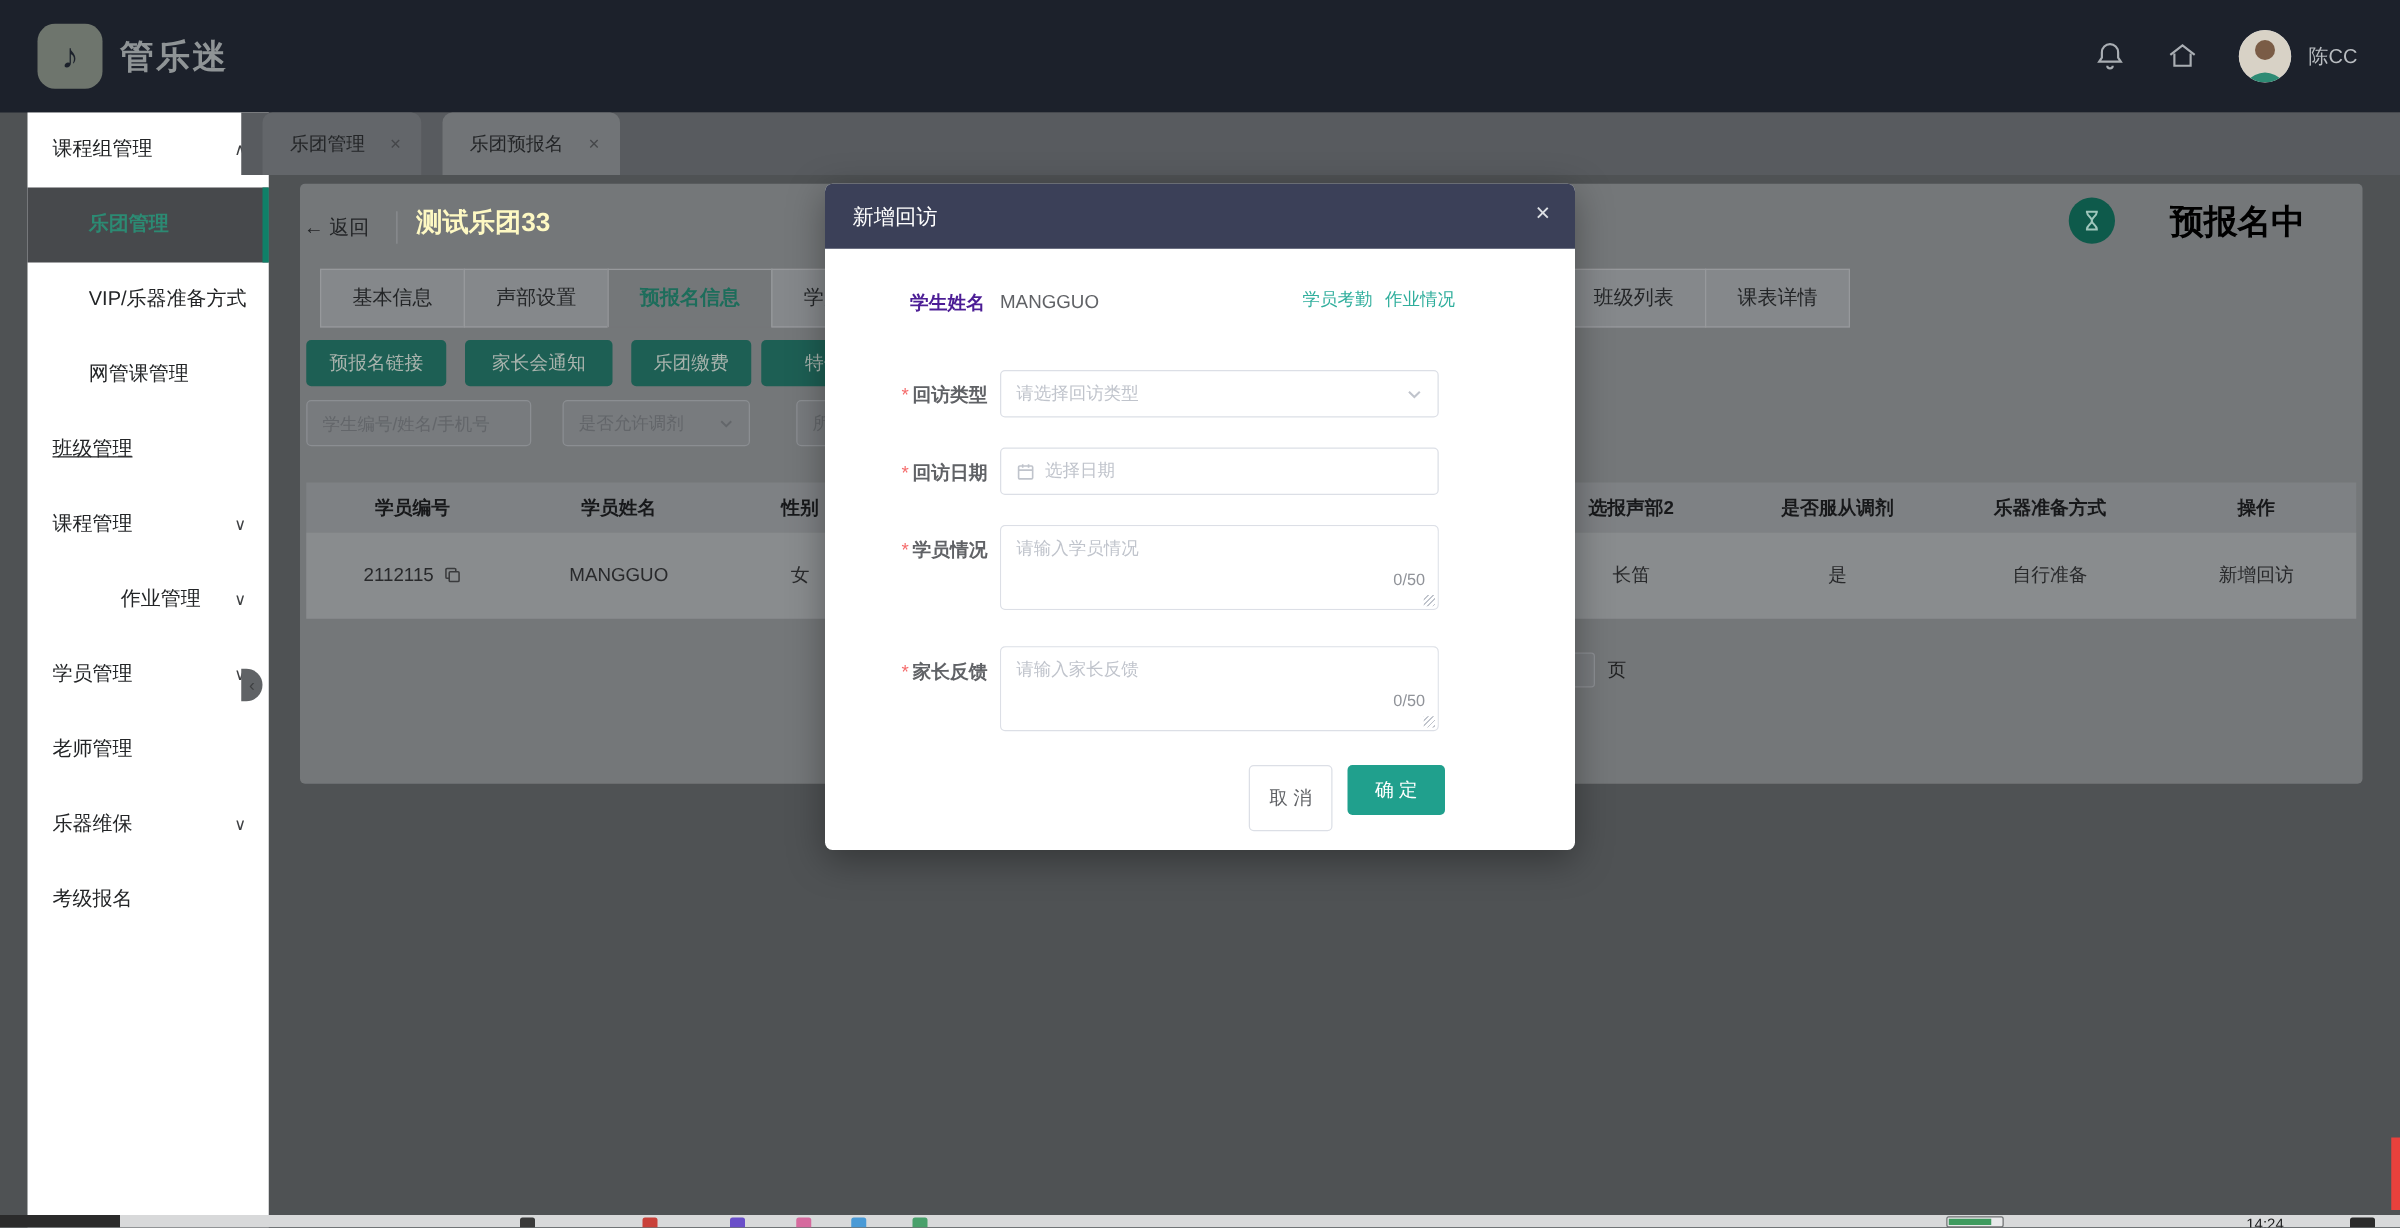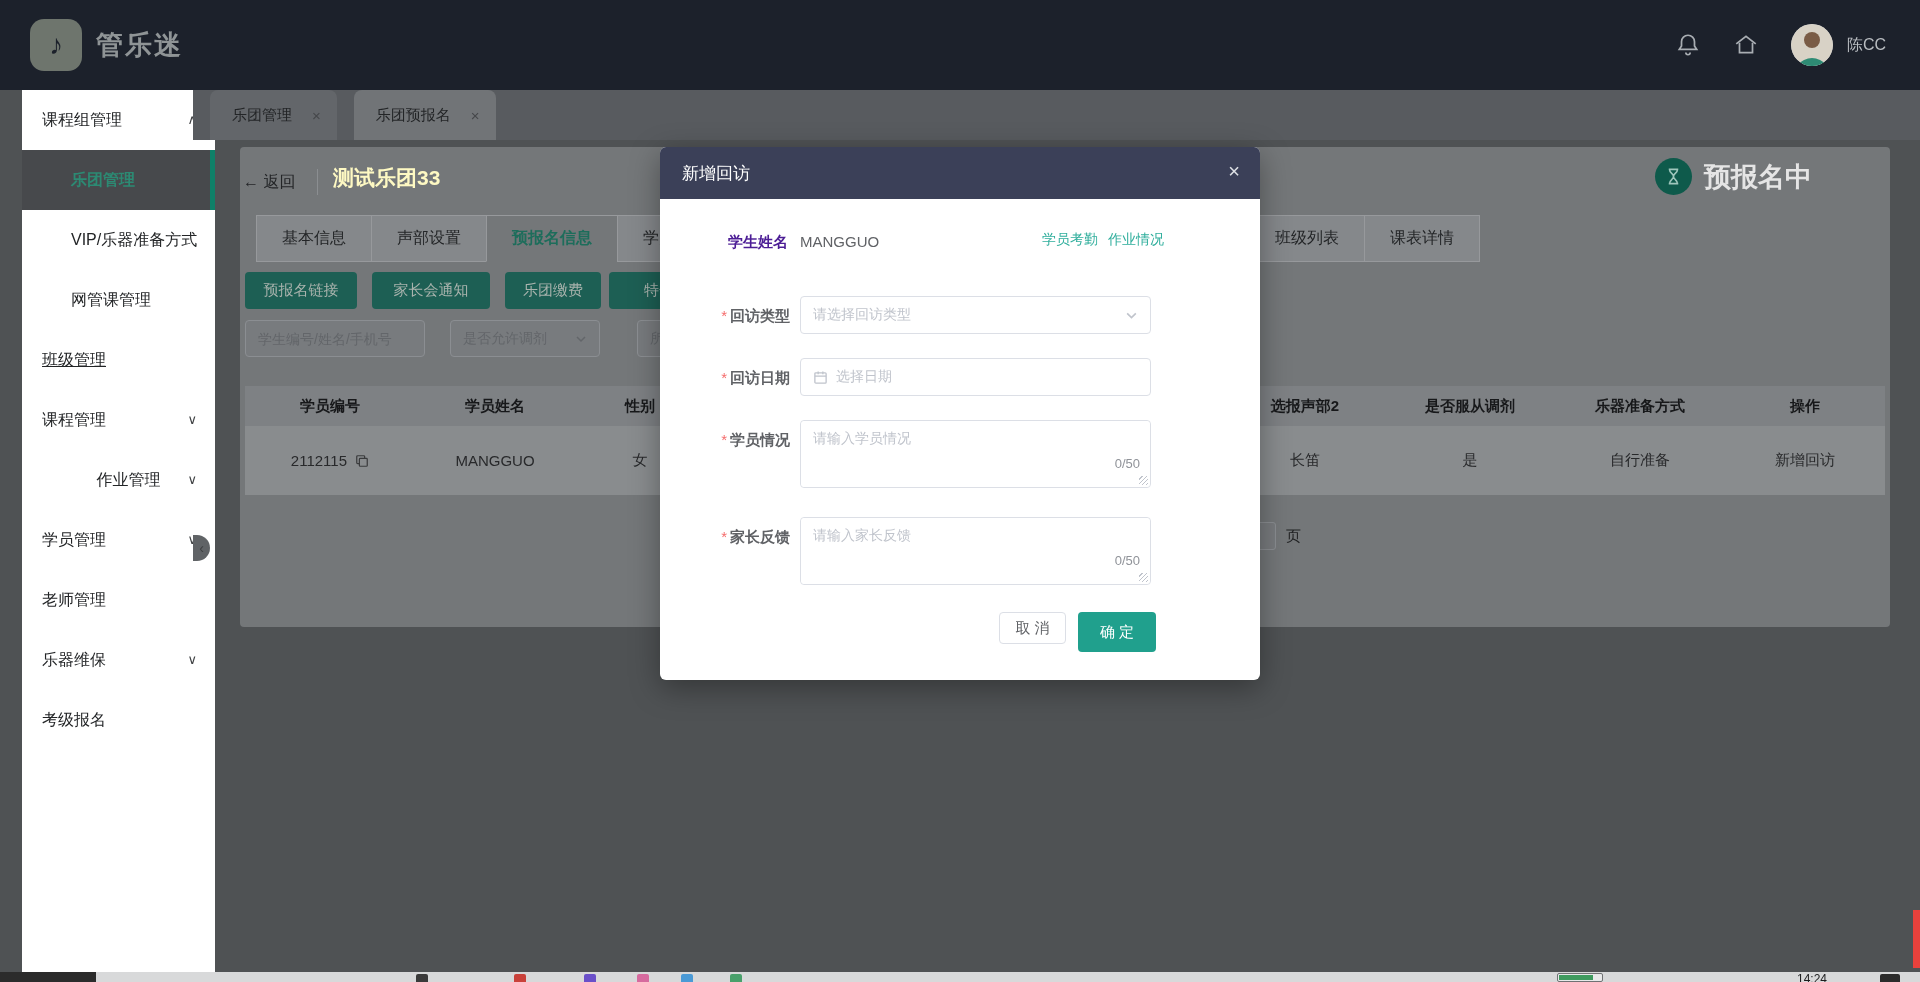--- a/index.html
+++ b/index.html
@@ -36,21 +36,21 @@
   .btab.active { background:#717477; }
   .btab .x { margin-left:20px; font-size:15px; color:#45474a; }
 
   
   .card { left:240px; top:147px; width:1650px; height:480px; background:#747779; border-radius:4px; }
   .back { left:3px; top:25px; font-size:16px; color:#232527; cursor:pointer; }
   .hdr-div { left:77px; top:22px; width:1px; height:26px; background:#8b8e91; }
   .page-title { left:93px; top:17px; font-size:21px; font-weight:bold; color:#fef9c3; }
   .status { left:1415px; top:11px; display:flex; align-items:center; gap:12px; }
   .status-circle { width:37px; height:37px; border-radius:50%; background:#0e5a4b; display:flex; align-items:center; justify-content:center; }
-  .status-text { font-size:27px; font-weight:bold; color:#e5e5e5; }
+  .status-text { font-size:27px; font-weight:bold; color:#000000;margin-left:32px; }
 
   .ptabs { top:68px; height:47px; display:flex; }
   .ptab { height:47px; display:flex; align-items:center; padding:0 25px; font-size:16px; color:#232527; background:#85888b; border:1px solid #97999c; margin-left:-1px; cursor:pointer; }
   .ptab.active { background:#747779; border-bottom-color:#747779; color:#1d6d5b; font-weight:bold; }
   .ptab.partial { padding:0 4px; width:16px; overflow:hidden; }
 
   .abtn { position:absolute; top:125px; height:37px; border-radius:4px; background:#1d5f54; color:#a9b3ad; font-size:15px; display:flex; align-items:center; justify-content:center; cursor:pointer; }
 
   .filter-input { position:absolute; top:173px; height:37px; border:1px solid #8b8e92; border-radius:4px; background:#787b7e; font-size:14px; color:#63666a; padding:0 12px; font-family:"Liberation Sans",sans-serif; }
   .filter-input::placeholder { color:#63666a; opacity:1; }
@@ -82,21 +82,21 @@
   .f-star { color:#f56c6c; margin-right:3px; font-weight:normal; }
   .f-ctrl { position:absolute; left:140px; width:351px; border:1px solid #dcdfe6; border-radius:4px; background:#fff; }
   .f-select { height:38px; display:flex; align-items:center; justify-content:space-between; padding:0 12px; cursor:pointer; }
   .f-ph { font-size:14px; color:#c0c4cc; }
   .f-date { height:38px; display:flex; align-items:center; gap:8px; padding:0 12px; cursor:text; }
   .f-ta { height:68px; }
   .f-ta textarea { width:100%; height:100%; border:0; outline:none; resize:none; border-radius:4px; padding:9px 12px; font-size:14px; color:#606266; font-family:"Liberation Sans",sans-serif; }
   .f-ta textarea::placeholder { color:#c0c4cc; opacity:1; }
   .ta-counter { position:absolute; right:10px; bottom:16px; font-size:13px; color:#909399; }
   .ta-resize { position:absolute; right:2px; bottom:2px; width:9px; height:9px; background:repeating-linear-gradient(135deg, transparent 0 2px, #c0c4cc 2px 3px); cursor:nwse-resize; }
-  .btn-cancel { position:absolute; left:339px; top:465px; width:67px; height:32px; border:1px solid #dcdfe6; border-radius:4px; background:#fff; font-size:15px; color:#606266; display:flex; align-items:center; justify-content:center; cursor:pointer; }
+  .btn-cancel { position:absolute; left:339px; top:465px; width:67px; height:53px; border:1px solid #dcdfe6; border-radius:4px; background:#fff; font-size:15px; color:#606266; display:flex; align-items:center; justify-content:center; cursor:pointer; }
   .btn-confirm { position:absolute; left:418px; top:465px; width:78px; height:40px; border-radius:4px; background:#20a08d; font-size:15px; color:#ffffff; display:flex; align-items:center; justify-content:center; cursor:pointer; }
 
   
   .taskbar { left:0; top:972px; width:1920px; height:10px; background:#d8d9da; }
   .tb-start { position:absolute; left:0; top:0; width:96px; height:10px; background:#2b2b2b; }
   .tb-ico { position:absolute; top:2px; width:12px; height:8px; border-radius:2px 2px 0 0; }
   .battery { position:absolute; left:1557px; top:1px; width:46px; height:9px; border:1px solid #6f7173; border-radius:2px; background:#e8e9ea; }
   .battery i { position:absolute; left:1px; top:1px; bottom:1px; width:34px; background:#3f9b5f; }
   .tb-time { position:absolute; left:1797px; top:0px; font-size:12px; color:#1c1d1e; }
   .scroll-thumb { left:1913px; top:910px; width:7px; height:58px; background:#e8413c; z-index:60; }

